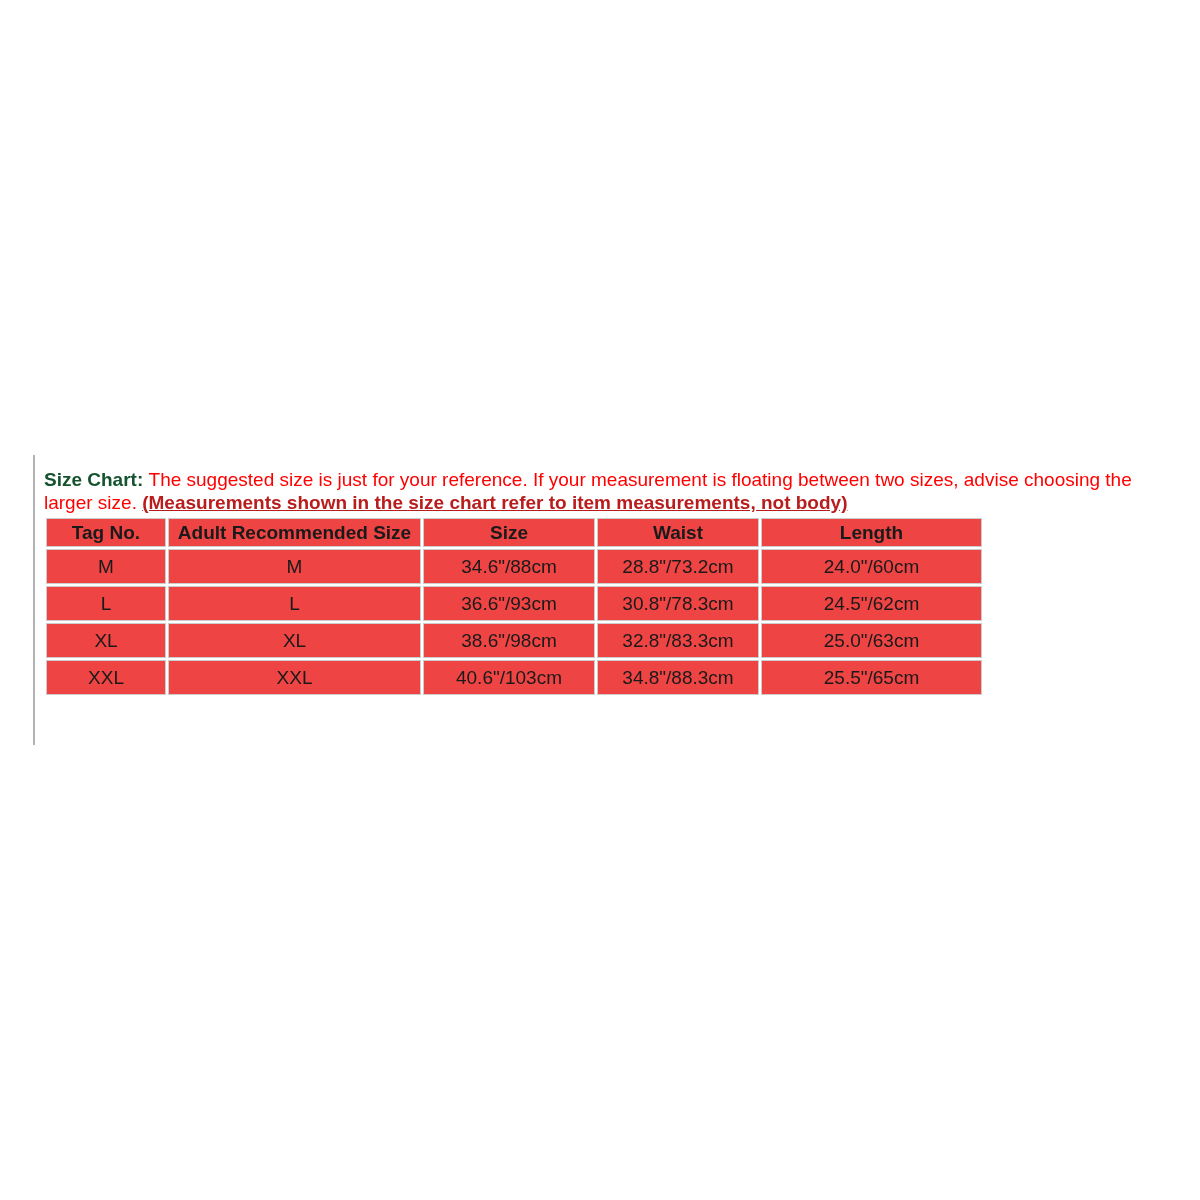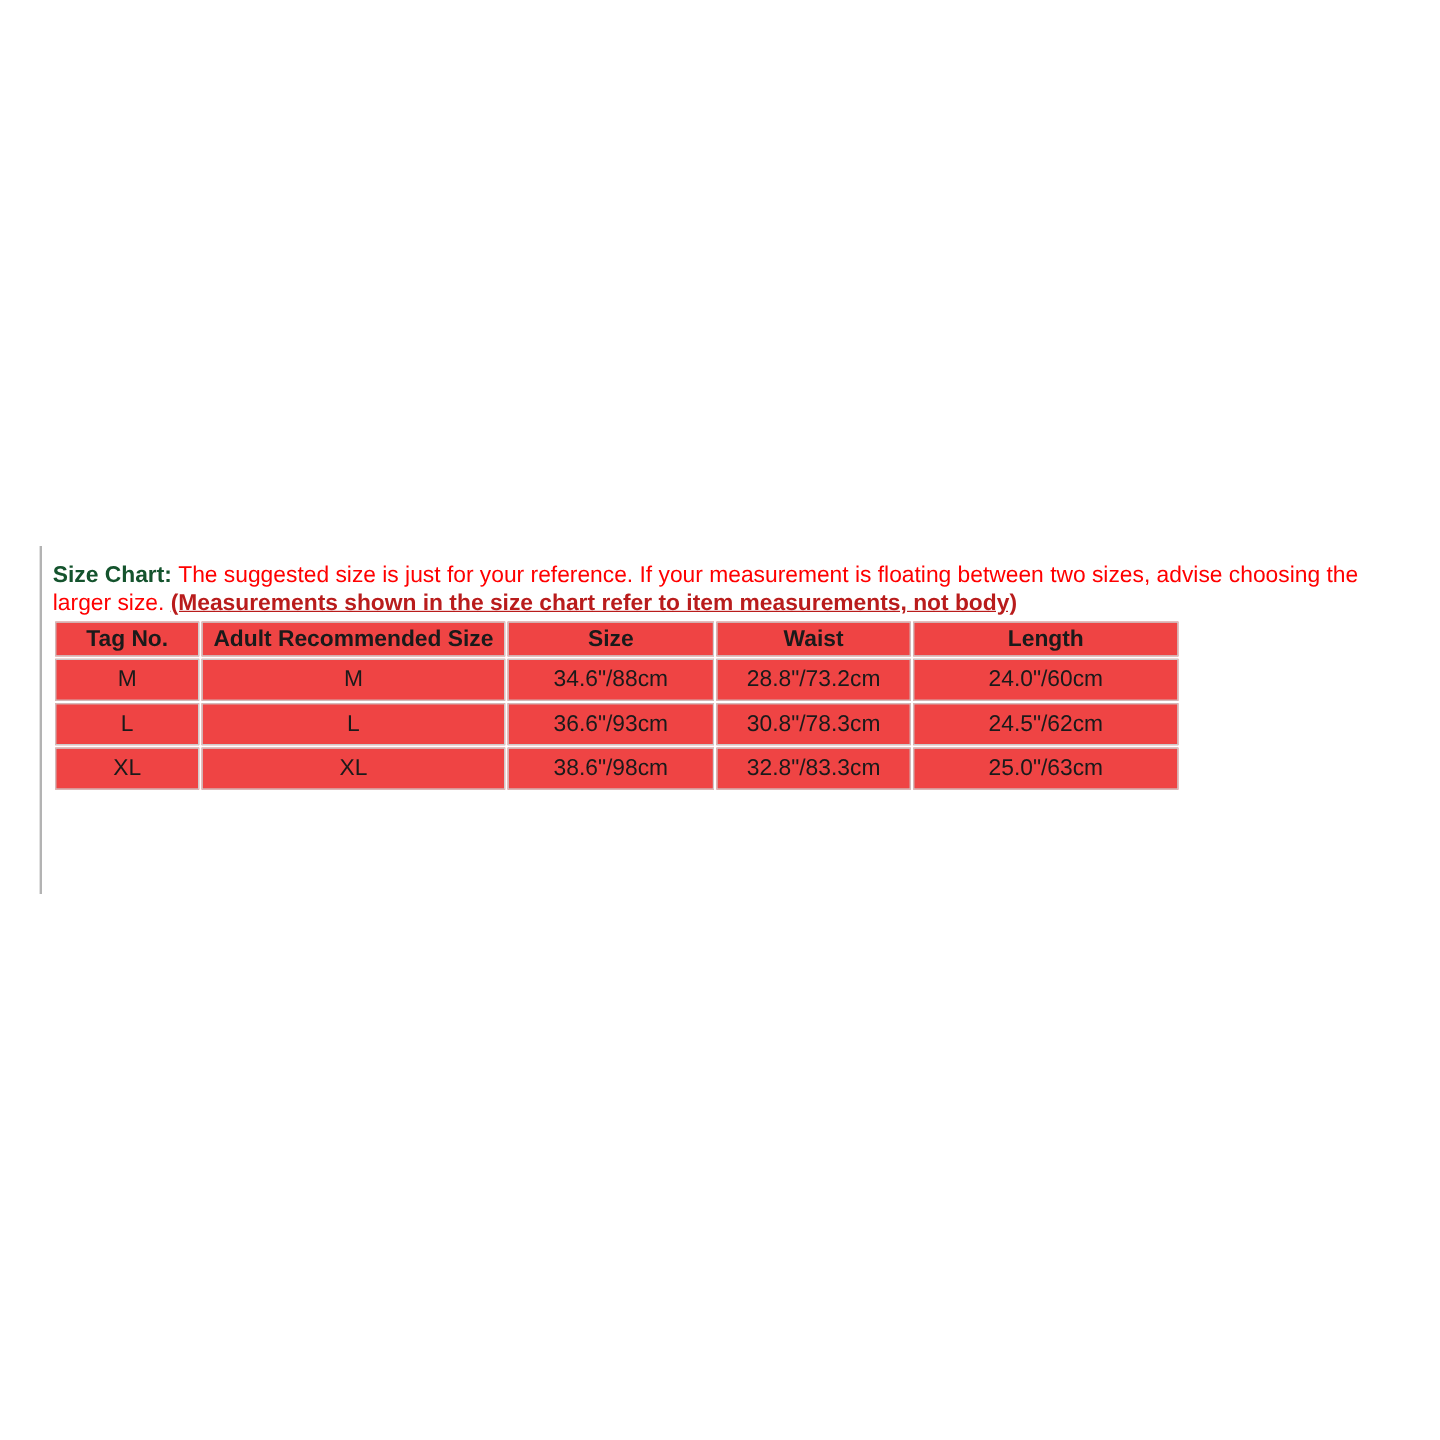--- a/index.html
+++ b/index.html
@@ -116,16 +116,23 @@
         <td>30.8"/78.3cm</td>
         <td>24.5"/62cm</td>
       </tr>
       <tr>
         <td>XL</td>
         <td>XL</td>
         <td>38.6"/98cm</td>
         <td>32.8"/83.3cm</td>
         <td>25.0"/63cm</td>
       </tr>
+      <tr>
+        <td>XXL</td>
+        <td>XXL</td>
+        <td>40.6"/103cm</td>
+        <td>34.8"/88.3cm</td>
+        <td>25.5"/65cm</td>
+      </tr>
     </tbody>
   </table>
 
 </div>
 
 </body></html>

